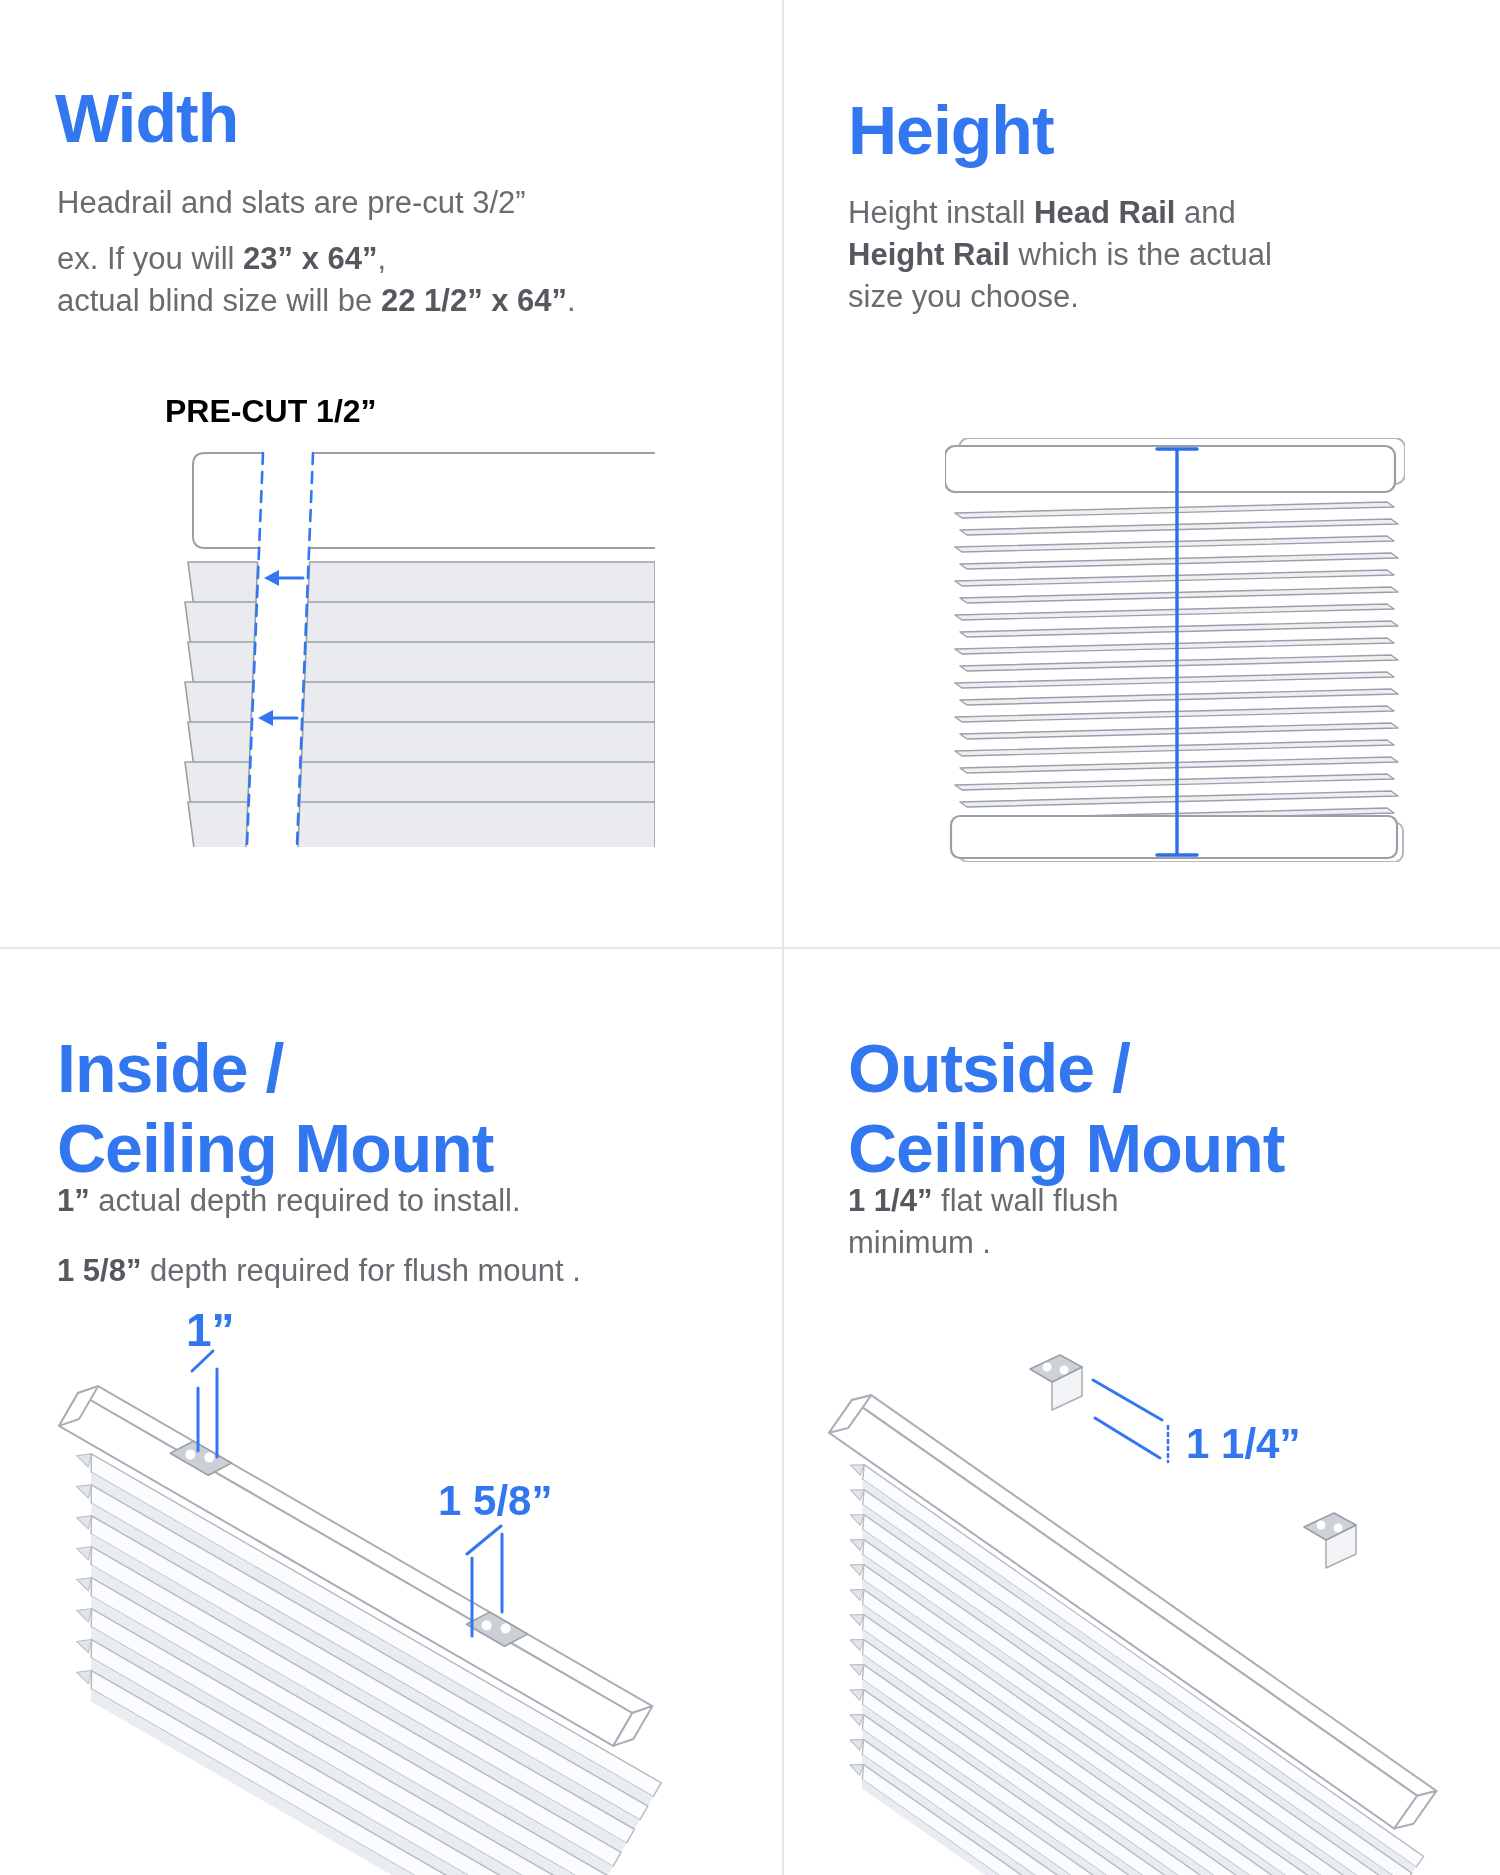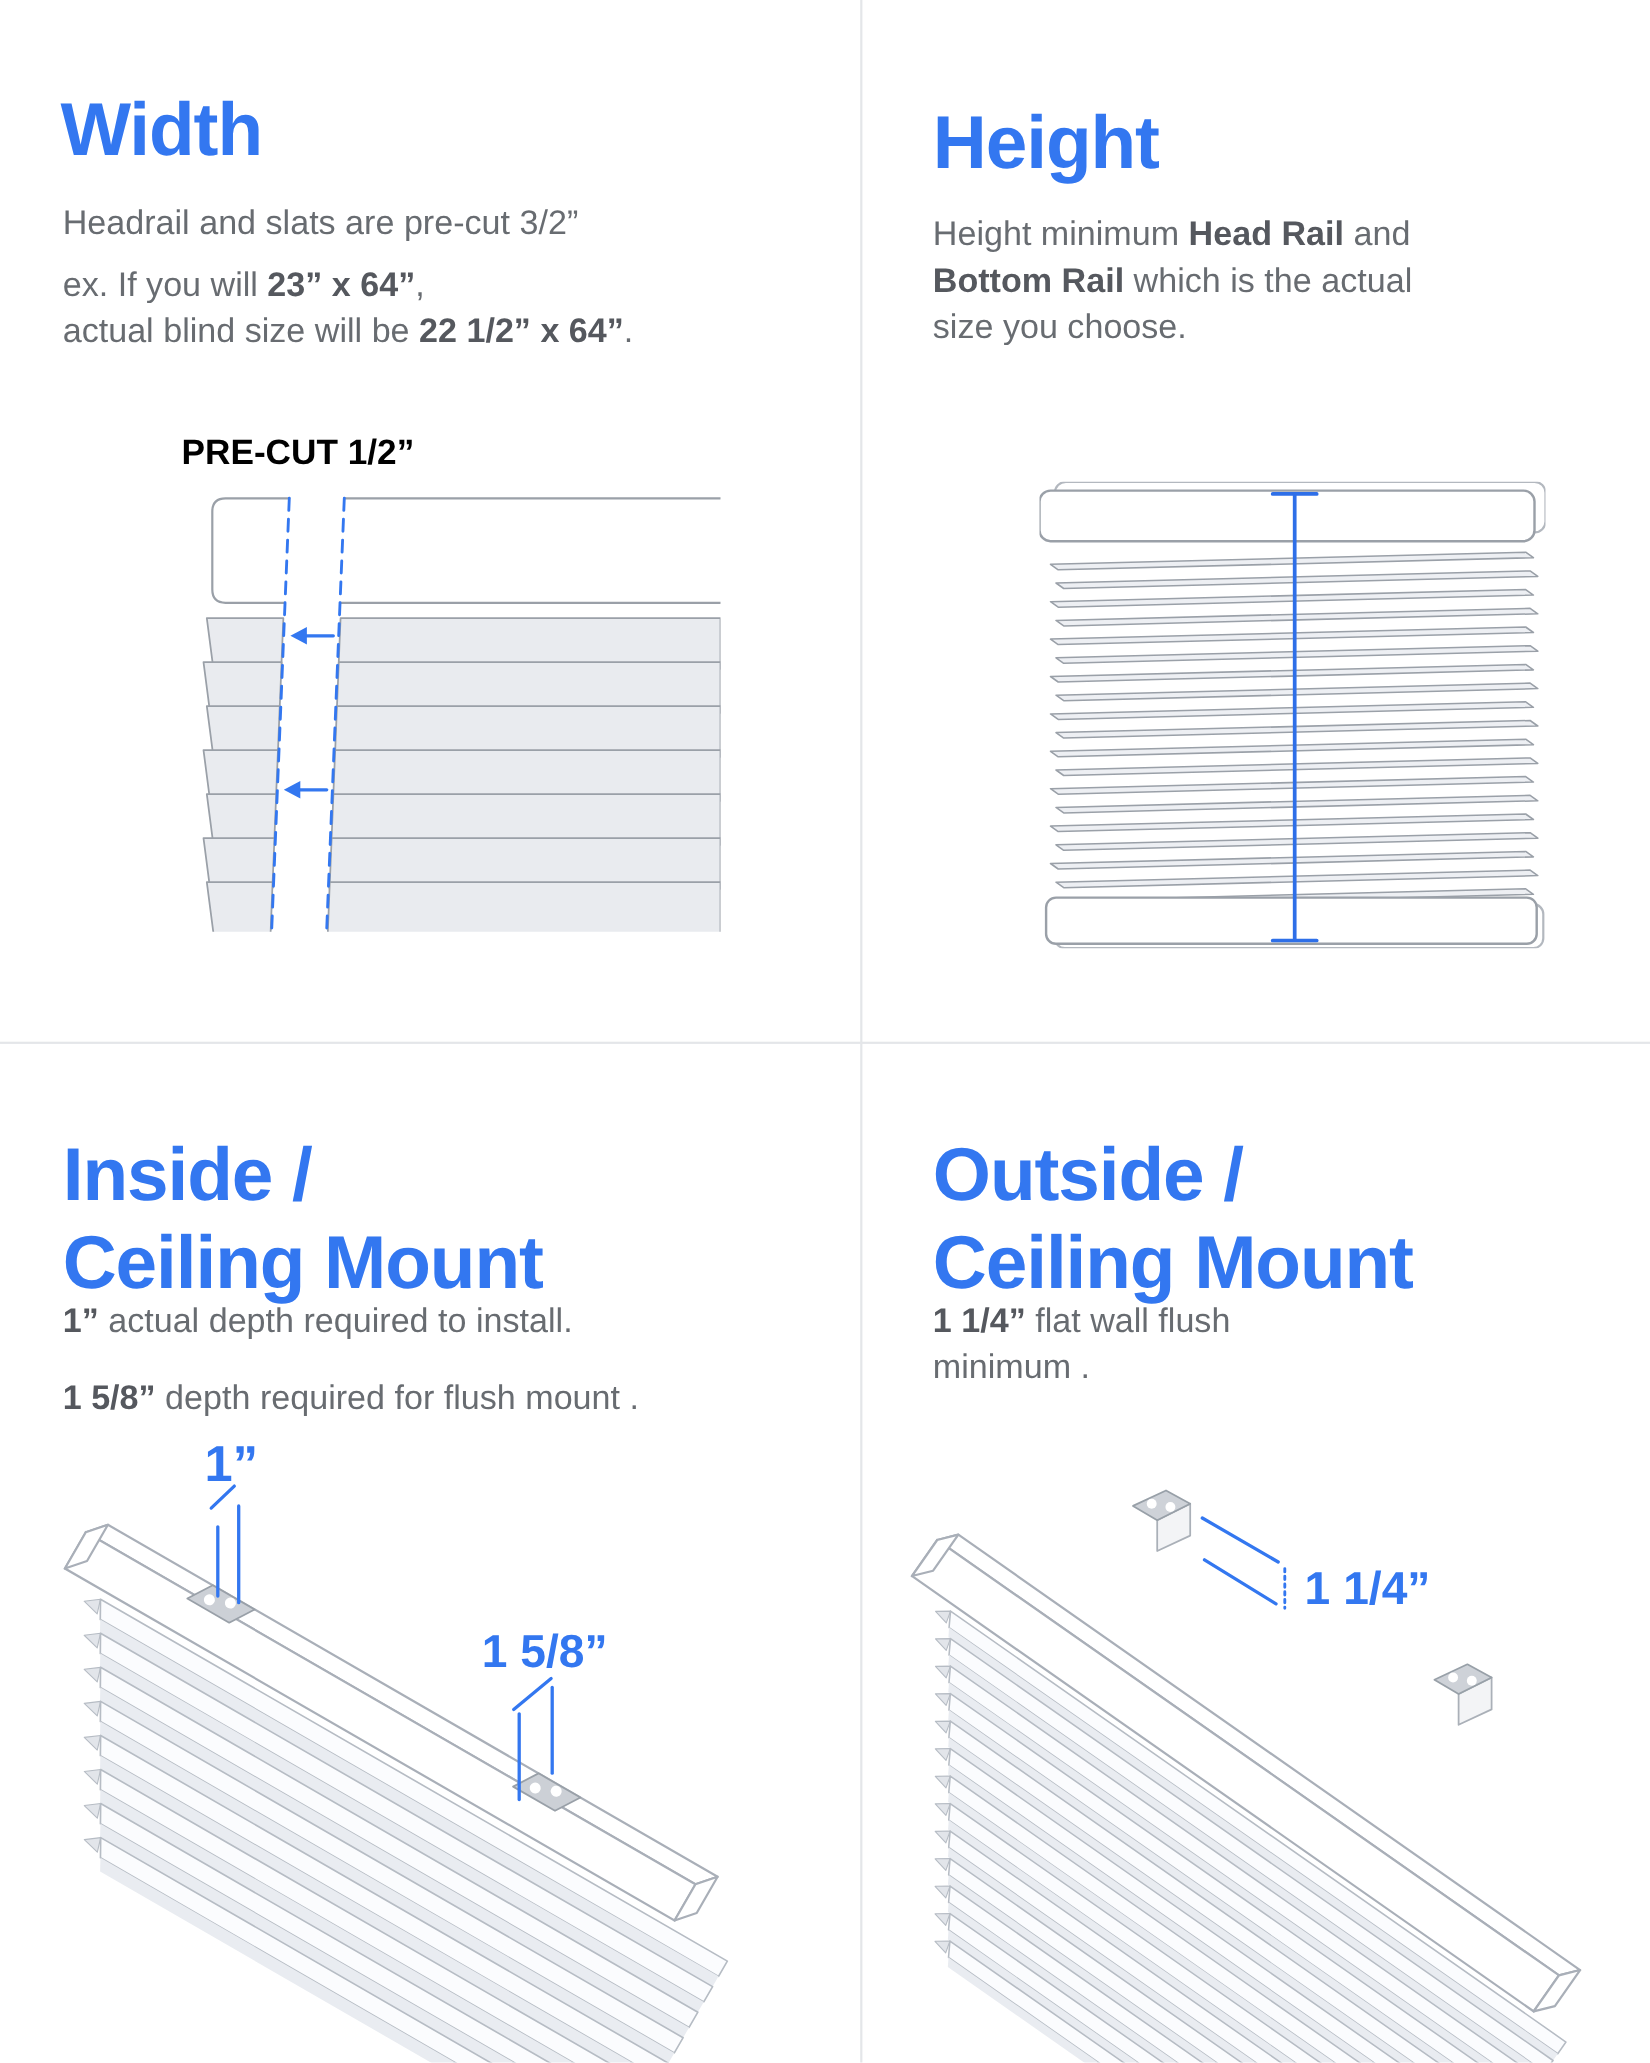--- a/index.html
+++ b/index.html
@@ -68,21 +68,21 @@
     <path d="M130,3 L114,395" fill="none" stroke="#3377f0" stroke-width="2.6" stroke-linejoin="round" stroke-linecap="round" stroke-dasharray="11 8"></path>
     <path d="M120,128 L95,128" fill="none" stroke="#3377f0" stroke-width="3" stroke-linejoin="round" stroke-linecap="round"></path>
     <path d="M81,128 L96,120 L96,136 Z" fill="#3377f0"></path>
     <path d="M114,268 L89,268" fill="none" stroke="#3377f0" stroke-width="3" stroke-linejoin="round" stroke-linecap="round"></path>
     <path d="M75,268 L90,260 L90,276 Z" fill="#3377f0"></path>
   </svg>
 
 <div class="abs title" style="left:848px;top:90px;">Height</div>
 
 <div class="abs body-text" style="left:848px;top:192px;width:480px;">
-  <span>Height minimum </span><b>Head Rail</b><span> and </span><b>Bottom Rail</b><span> which is the actual size you choose.</span>
+  <span>Height install </span><b>Head Rail</b><span> and </span><b>Height Rail</b><span> which is the actual size you choose.</span>
 </div>
 
 <svg id="height-svg" class="abs" style="left:945px;top:438px;" width="460" height="424" viewBox="0 0 460 424">
     <rect x="14" y="0" width="446" height="46" rx="10" fill="#fff" stroke="#b3b8bf" stroke-width="2"></rect>
     <rect x="14" y="384" width="444" height="40" rx="9" fill="#fff" stroke="#b3b8bf" stroke-width="2"></rect>
     <path d="M10,75 L442,64 L449,69 L17,80 Z" fill="#edeff3" stroke="#9aa0a8" stroke-width="1.4" stroke-linejoin="round" stroke-linecap="round"></path>
     <path d="M15,92 L446,81 L453,86 L22,97 Z" fill="#edeff3" stroke="#9aa0a8" stroke-width="1.4" stroke-linejoin="round" stroke-linecap="round"></path>
     <path d="M10,109 L442,98 L449,103 L17,114 Z" fill="#edeff3" stroke="#9aa0a8" stroke-width="1.4" stroke-linejoin="round" stroke-linecap="round"></path>
     <path d="M15,126 L446,115 L453,120 L22,131 Z" fill="#edeff3" stroke="#9aa0a8" stroke-width="1.4" stroke-linejoin="round" stroke-linecap="round"></path>
     <path d="M10,143 L442,132 L449,137 L17,148 Z" fill="#edeff3" stroke="#9aa0a8" stroke-width="1.4" stroke-linejoin="round" stroke-linecap="round"></path>

